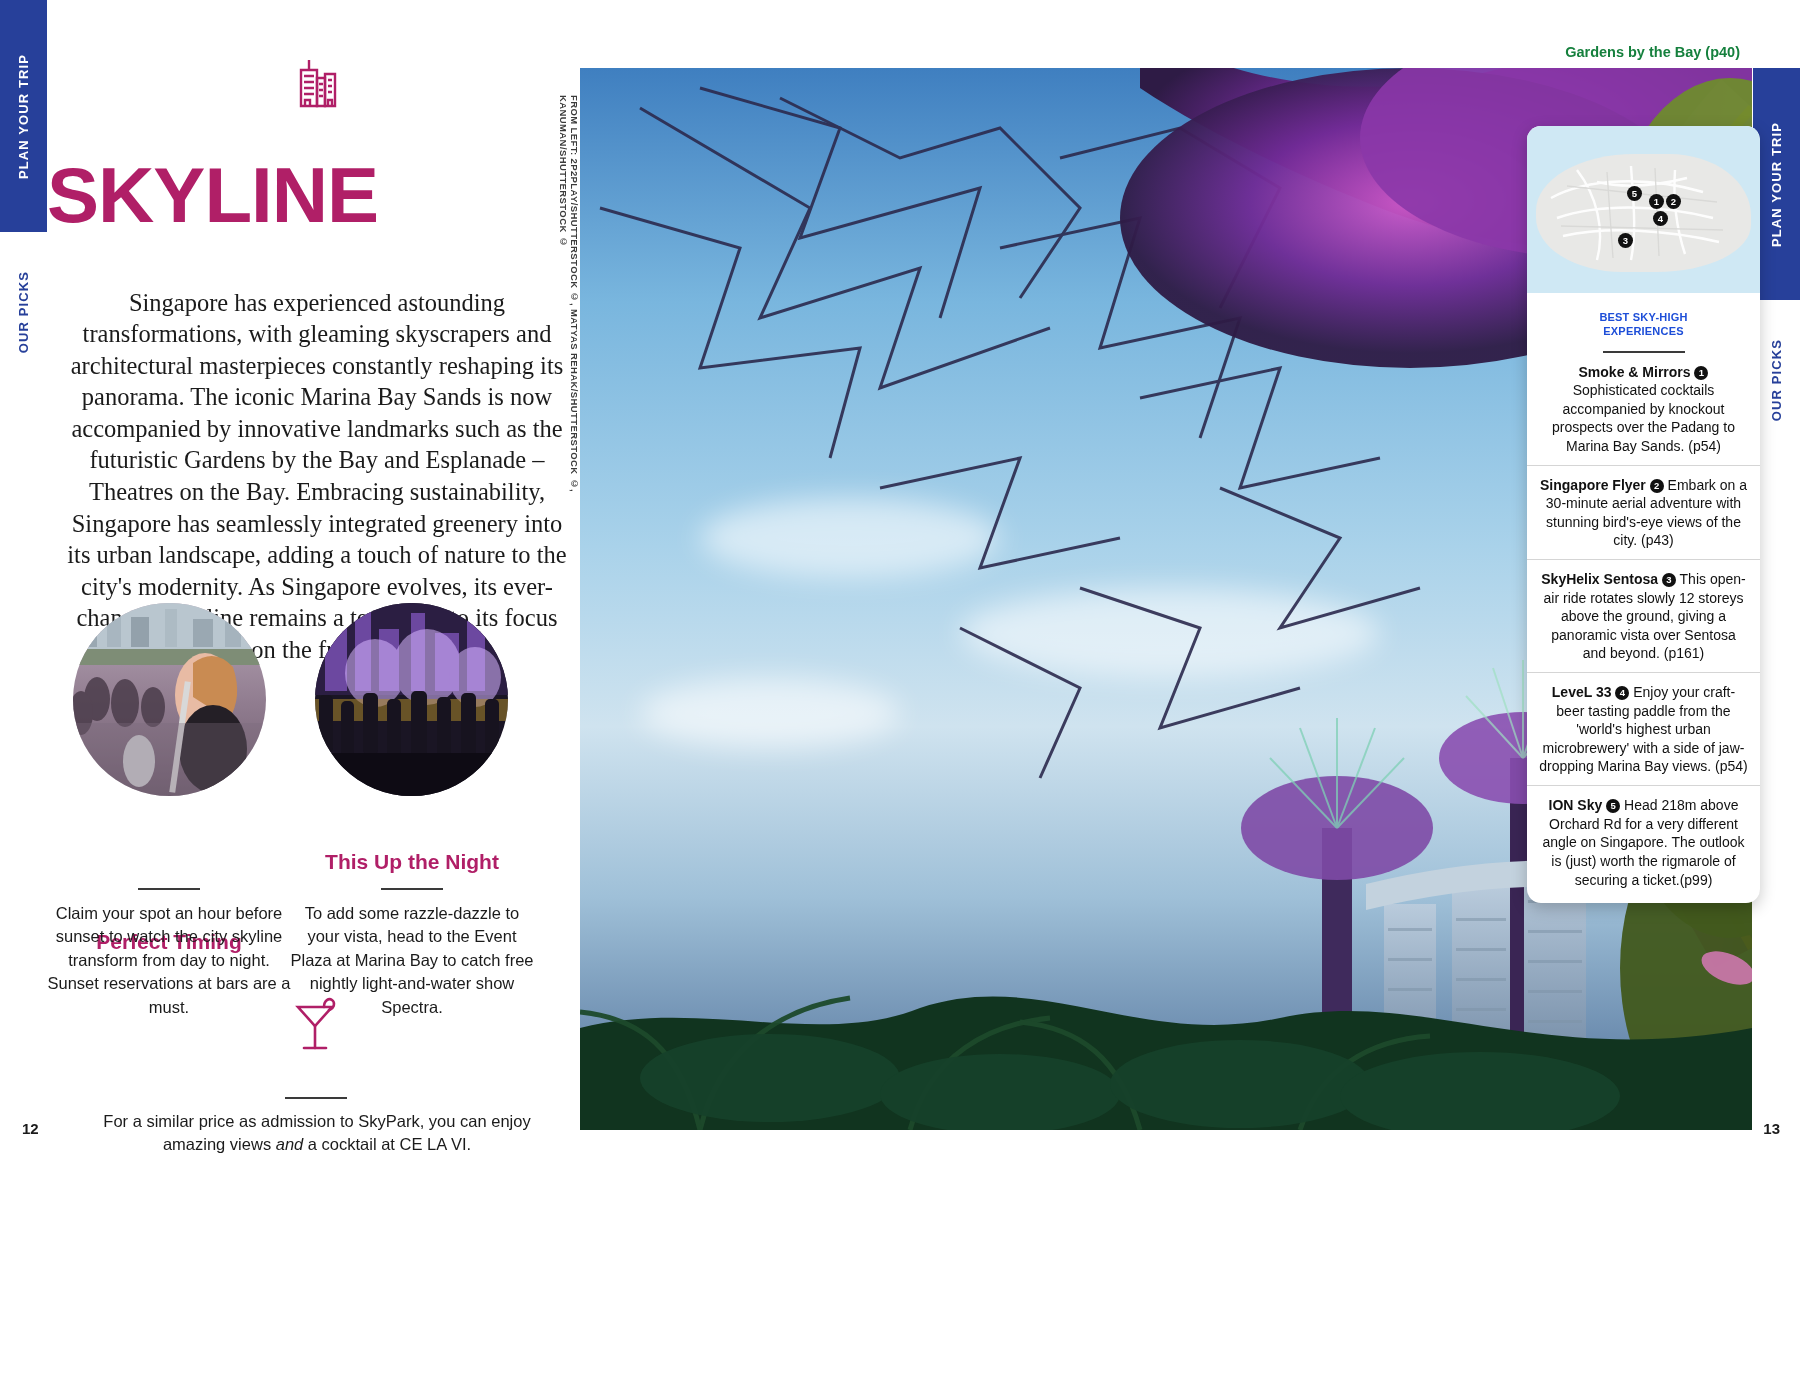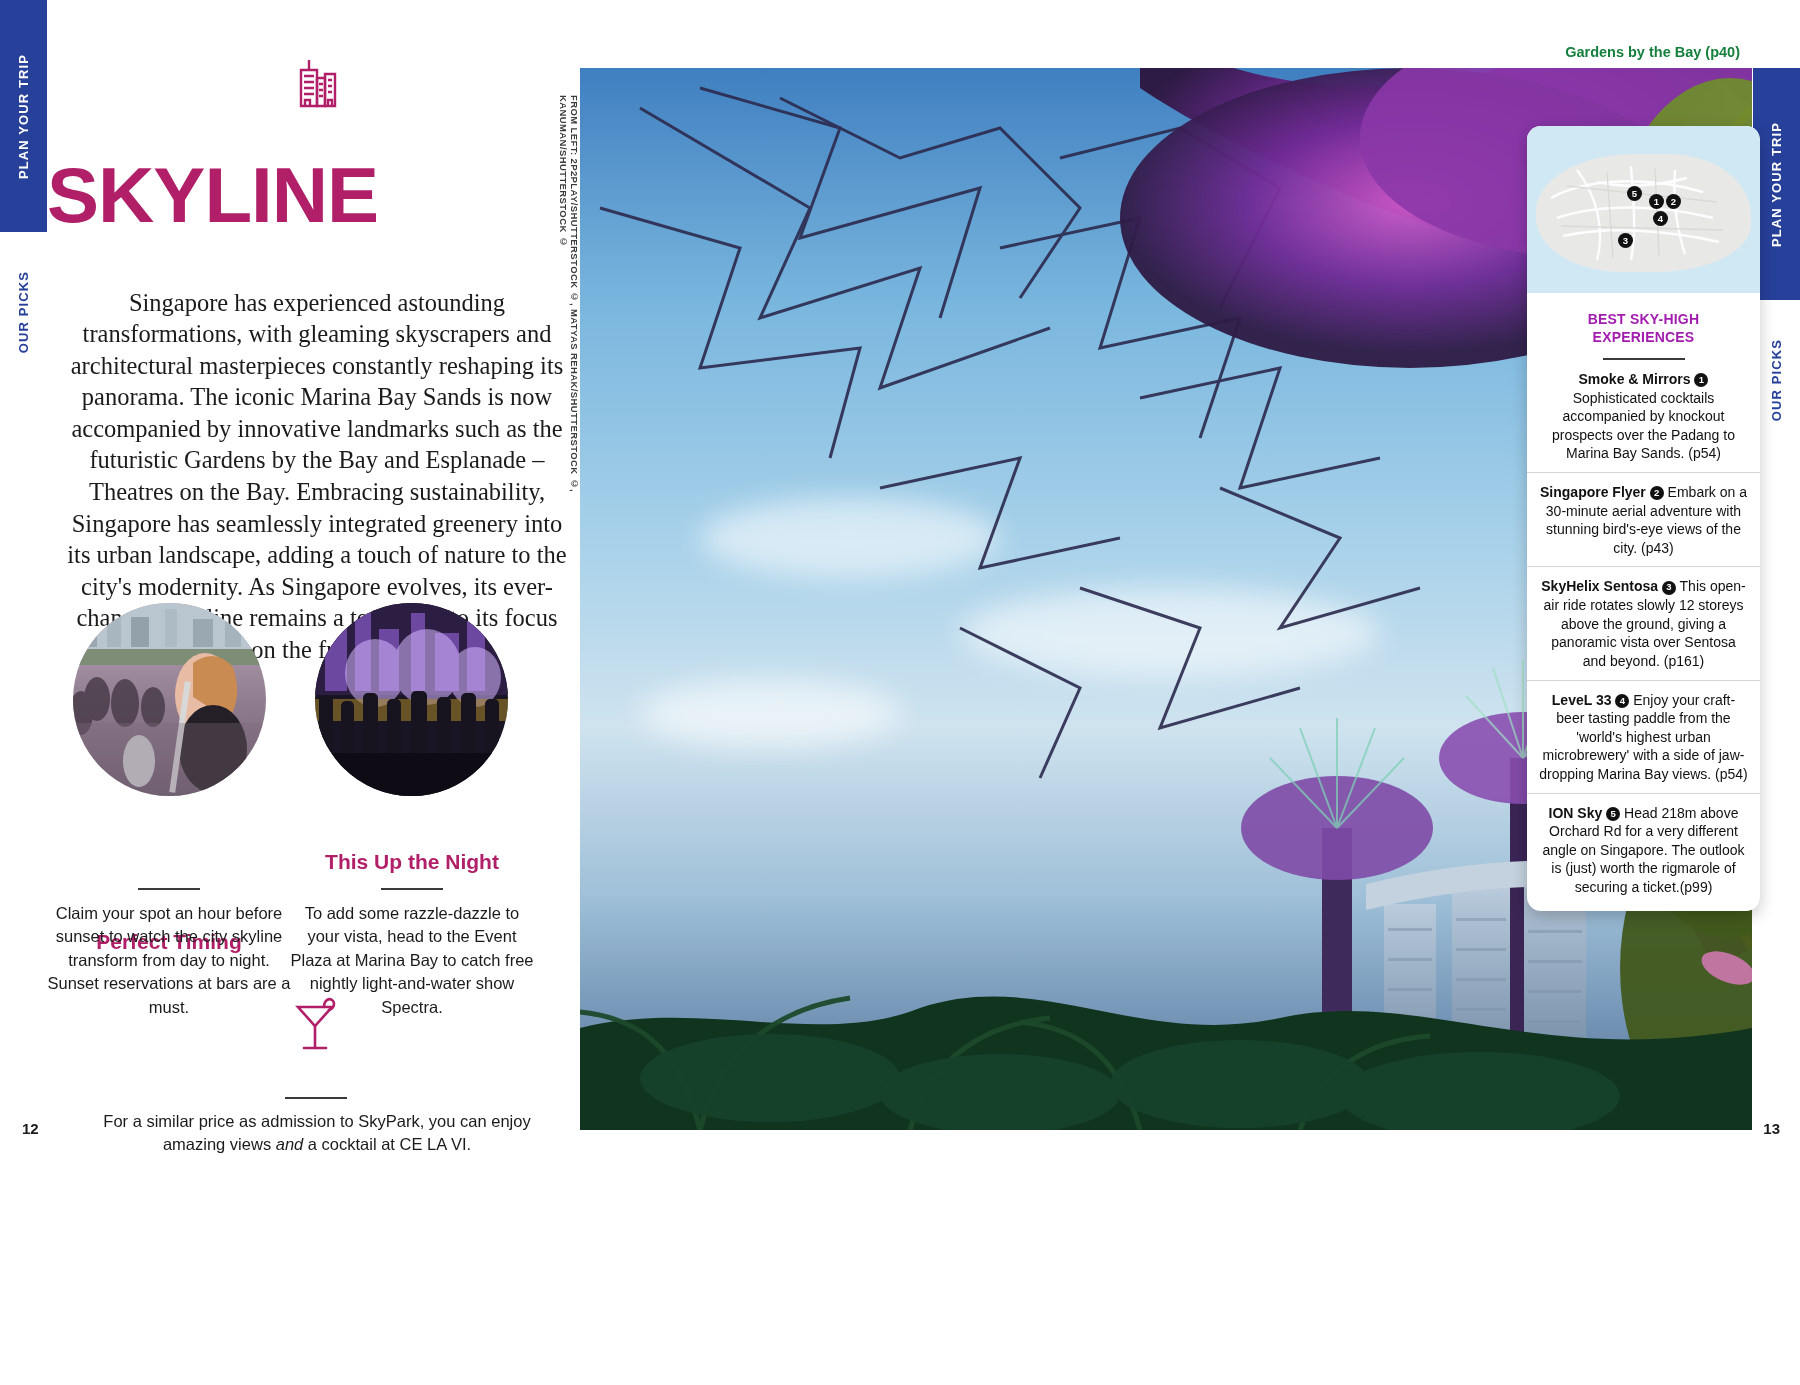--- a/index.html
+++ b/index.html
@@ -79,21 +79,21 @@
   .cloud{position:absolute;background:rgba(255,255,255,.55);border-radius:50%;filter:blur(14px);}
 
   
   .card{position:absolute;right:40px;top:126px;width:233px;background:#fff;
         border-radius:14px;box-shadow:0 5px 16px rgba(0,0,0,.22);overflow:hidden;}
   .map{height:167px;background:#cfe8f4;position:relative;}
   .map-land{position:absolute;left:9px;top:28px;right:9px;height:118px;background:#e8e8e6;
             border-radius:46% 38% 44% 40%/48% 52% 40% 46%;}
   .pin{position:absolute;width:15px;height:15px;border-radius:50%;background:#111;color:#fff;
        font-size:9.5px;font-weight:bold;display:flex;align-items:center;justify-content:center;}
-  .card-head{color:#a21caf;font-weight:bold;font-size:14px;text-align:center;
+  .card-head{color:#1d4ed8;font-weight:bold;font-size:11px;text-align:center;
              padding:18px 14px 0;line-height:1.25;letter-spacing:.2px;}
   .card-rule{width:82px;height:2px;background:#3a3a3a;margin:12px auto 10px;}
   .entry{padding:0 12px 9px;text-align:center;font-size:14px;line-height:1.33;color:#111;}
   .entry + .entry{border-top:1px solid #d5d5d5;padding-top:10px;}
   .entry b{font-weight:bold;}
   .num{display:inline-flex;width:14px;height:14px;border-radius:50%;background:#111;color:#fff;
        font-size:9.5px;font-weight:bold;align-items:center;justify-content:center;
        vertical-align:1px;}
 </style>
 </head>

